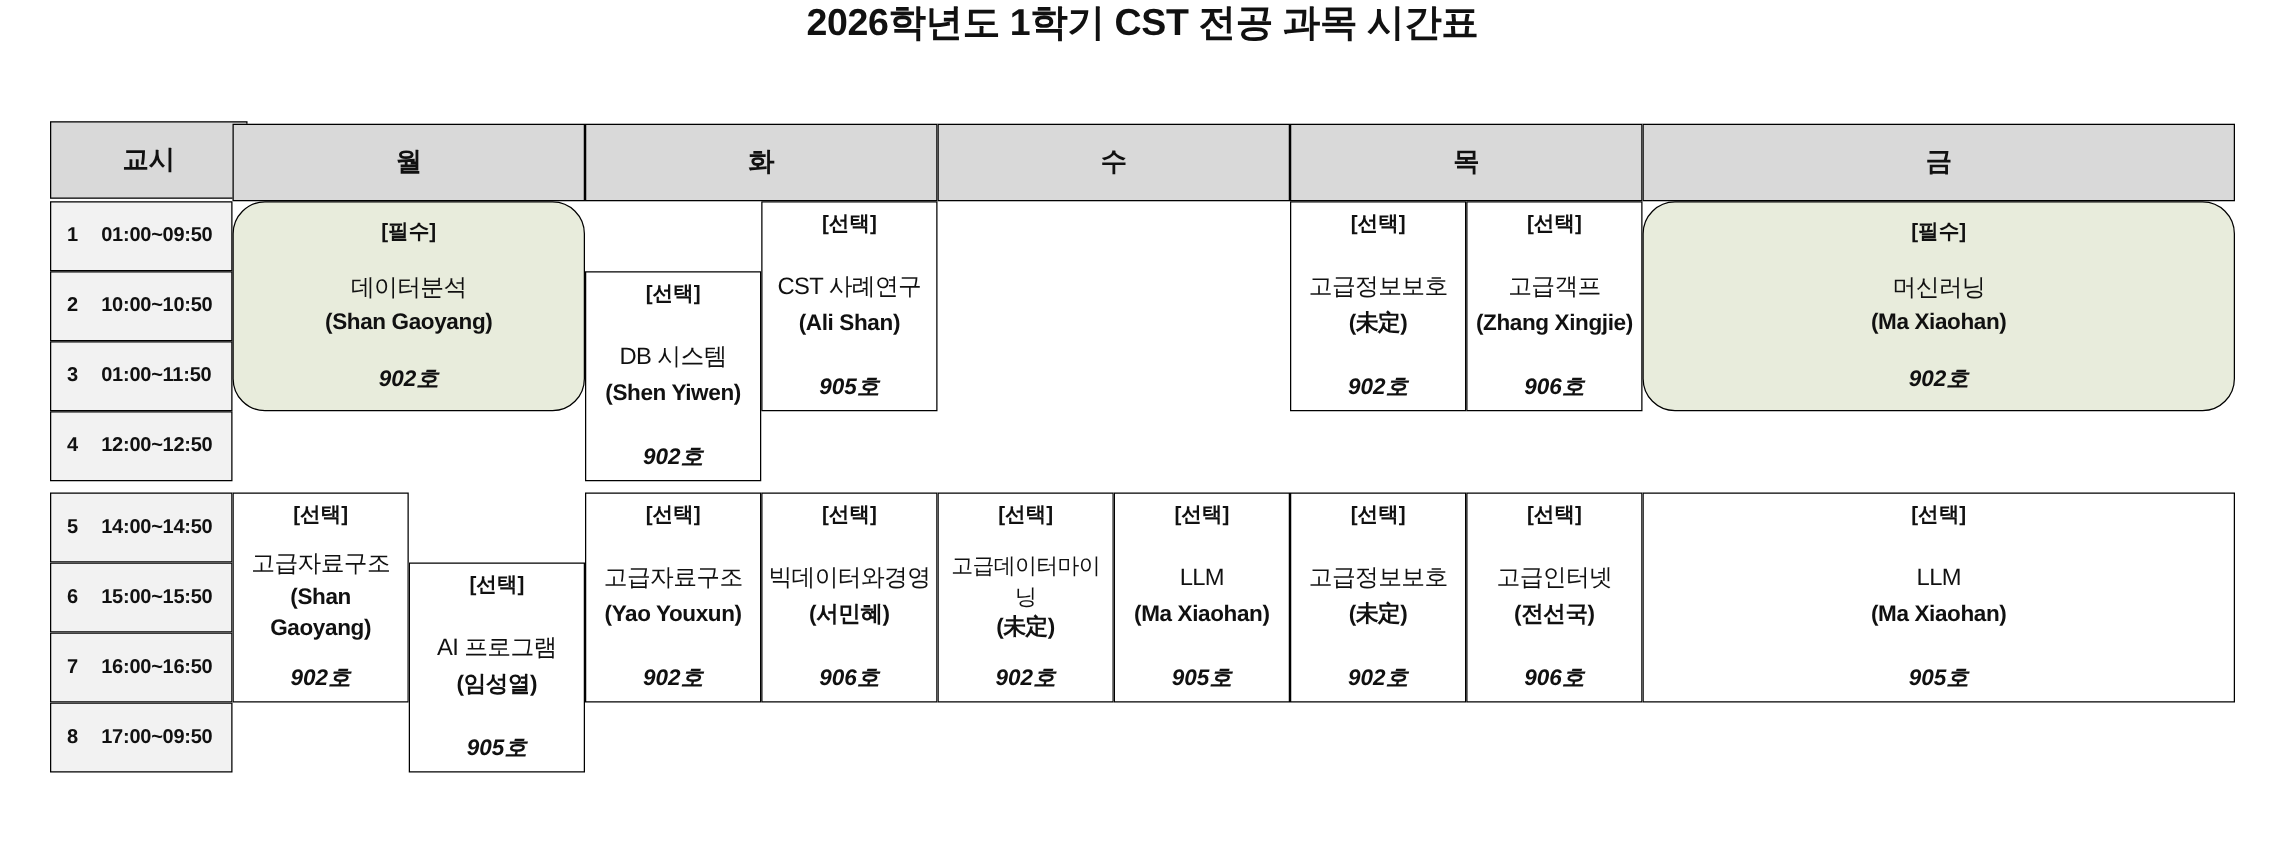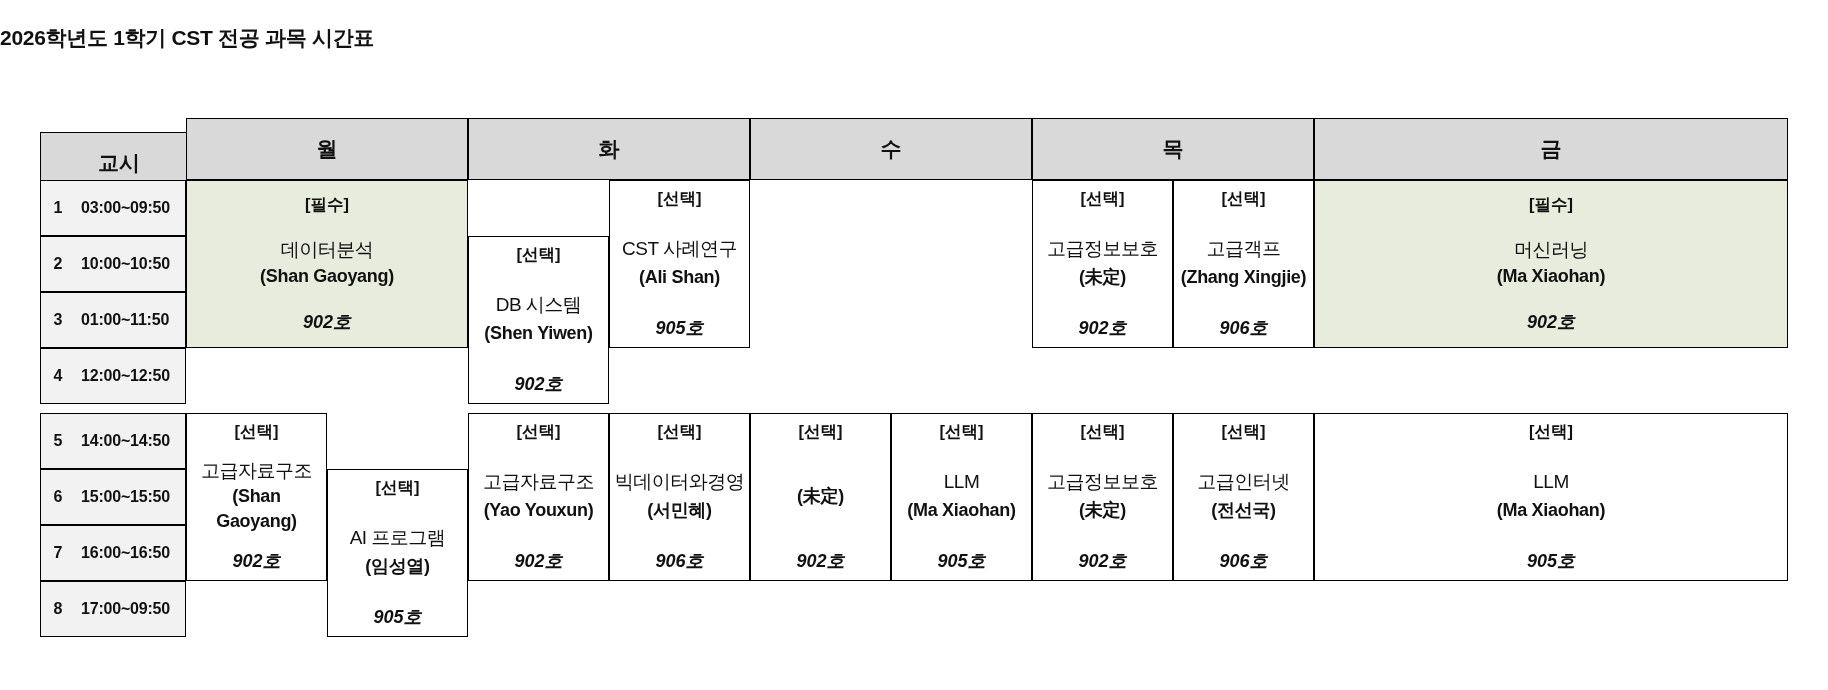--- a/index.html
+++ b/index.html
@@ -3,23 +3,23 @@
 <meta charset="utf-8">
 <style>
   * { box-sizing: border-box; margin:0; padding:0; }
   html,body{ background:#ffffff; }
   body{
     width:1828px; height:690px;
     font-family:"Liberation Sans","DejaVu Sans",sans-serif;
     color:#111; overflow:hidden; position:relative;
   }
   #page-title{
-    width:100%; 
-    font-size:21px; font-weight:bold; letter-spacing:-0.3px;
-    padding-top:20px; line-height:36px;
+    width:100%; text-align:center;
+    font-size:30px; font-weight:bold; letter-spacing:-0.3px;
+    padding-top:1px; line-height:36px;
   }
   .sheet{ position:relative; margin:0 auto; width:1828px; }
 
   
   .cell{
     position:absolute;
     border:1.4px solid #000;
     background:#ffffff;
     display:flex; flex-direction:column;
     align-items:center; justify-content:center;
@@ -43,52 +43,52 @@
   .timecell .pnum{ width:10px; text-align:center; }
   .timecell .ptime{ letter-spacing:-0.2px; }
 
   .course{ padding:6px 4px; }
   .course .tag{ font-size:16.5px; font-weight:bold; }
   .course .nm{ font-size:19px; font-weight:normal; letter-spacing:-0.5px; }
   .course .pf{ font-size:18px; font-weight:bold; letter-spacing:-0.3px; }
   .course .rm{ font-size:18px; font-weight:bold;font-style:italic; }
   .course .sp1{ height:22px; }
   .course .sp2{ height:22px; }
-  .required{ background:#e8ecdc; }
+  .required{ background:#e8ecdc;border-radius:26px; }
   .elective{ background:#ffffff;justify-content:space-between; }
 </style>
 </head>
 <body>
 
 <div id="page-title">2026학년도 1학기 CST 전공 과목 시간표</div>
 
 <div class="sheet">
 
-  <div class="cell hdr" style="left:40px;  top:76px; width:158px; height:62px;">
+  <div class="cell hdr" style="left:40px;  top:60px; width:158px; height:62px;">
     <span>교시</span>
   </div>
   <div class="cell hdr" style="left:186px; top:62px; width:282px; height:62px;">
     <span>월</span>
   </div>
   <div class="cell hdr" style="left:468px; top:62px; width:282px; height:62px;">
     <span>화</span>
   </div>
   <div class="cell hdr" style="left:750px; top:62px; width:282px; height:62px;">
     <span>수</span>
   </div>
   <div class="cell hdr" style="left:1032px; top:62px; width:282px; height:62px;">
     <span>목</span>
   </div>
   <div class="cell hdr" style="left:1314px; top:62px; width:474px; height:62px;">
     <span>금</span>
   </div>
 
   <div class="cell timecell" style="left:40px; top:124px; width:146px; height:56px;">
     <span class="pnum">1</span>
-    <span class="ptime">03:00~09:50</span>
+    <span class="ptime">01:00~09:50</span>
   </div>
   <div class="cell timecell" style="left:40px; top:180px; width:146px; height:56px;">
     <span class="pnum">2</span>
     <span class="ptime">10:00~10:50</span>
   </div>
   <div class="cell timecell" style="left:40px; top:236px; width:146px; height:56px;">
     <span class="pnum">3</span>
     <span class="ptime">01:00~11:50</span>
   </div>
   <div class="cell timecell" style="left:40px; top:292px; width:146px; height:56px;">
@@ -199,20 +199,21 @@
     <span class="sp1"></span>
     <span class="nm">빅데이터와경영</span>
     <span class="pf">(서민혜)</span>
     <span class="sp2"></span>
     <span class="rm">906호</span>
   </div>
 
   <div class="cell course elective" style="left:750px; top:357px; width:141px; height:168px;">
     <span class="tag">[선택]</span>
     <span class="sp1"></span>
+    <span class="nm" style="font-size:17.5px;">고급데이터마이닝</span>
     <span class="pf">(未定)</span>
     <span class="sp2"></span>
     <span class="rm">902호</span>
   </div>
 
   <div class="cell course elective" style="left:891px; top:357px; width:141px; height:168px;">
     <span class="tag">[선택]</span>
     <span class="sp1"></span>
     <span class="nm">LLM</span>
     <span class="pf">(Ma Xiaohan)</span>

